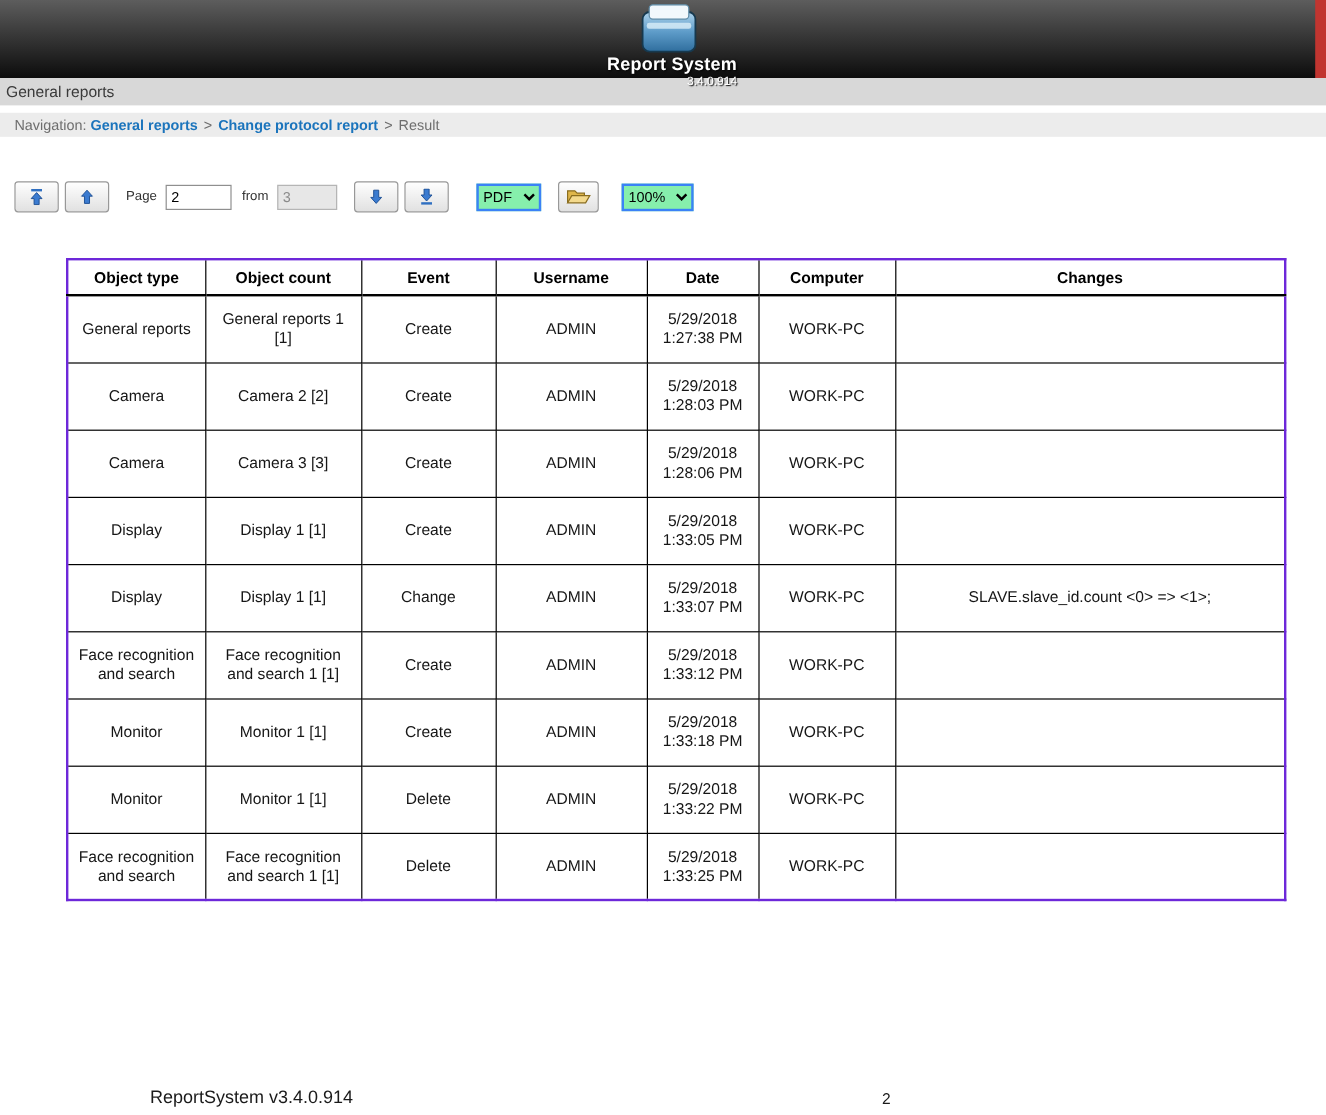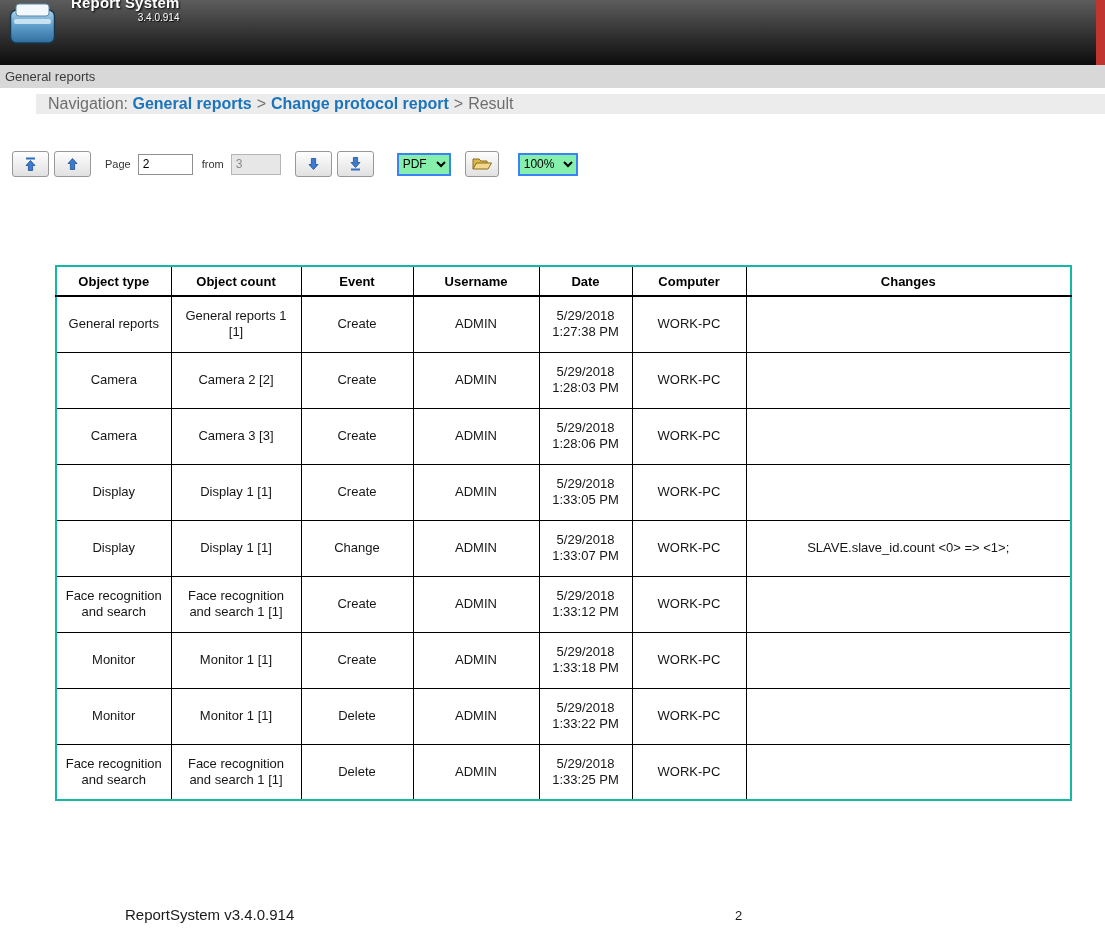--- a/index.html
+++ b/index.html
@@ -7,32 +7,32 @@
   body {
     width:1105px; height:929px; position:relative;
     background:#fff; font-family:"Liberation Sans", sans-serif;
     overflow:hidden;
   }
 
   
   .app-header {
     height:65px; position:relative;
     background:linear-gradient(180deg,#5d5d5d 0%,#383838 45%,#0c0c0c 100%);
-    display:flex; 
+    display:flex; align-items:center;flex-direction:column;
   }
   .logo-wrap { margin:2px 0 0 9px; }
   .title-block { margin-left:15px; margin-top:-6px; color:#fff; }
   .app-title { font-size:15px; font-weight:bold; text-shadow:1px 1px 2px #000; letter-spacing:0.2px; }
   .app-version { font-size:10px; text-align:right; margin-top:1px; text-shadow:1px 1px 1px #000; }
   .header-accent { position:absolute; right:0; top:0; width:9px; height:65px; background:#c13530; }
 
   
   .section-bar { height:23px; line-height:23px; background:#d8d8d8; font-size:13px; color:#3a3a3a; padding-left:5px; }
   .bar-gap { height:6px; background:#fff; }
-  .nav-bar { height:20px; line-height:20px; background:#ececec; font-size:16px; color:#6e6e6e; padding-left:12px;margin-left:36px; }
+  .nav-bar { height:20px; line-height:20px; background:#ececec; font-size:12px; color:#6e6e6e; padding-left:12px; }
   .crumb-link { color:#1b74bc; font-weight:bold; text-decoration:none; cursor:pointer; }
   .crumb-sep { color:#6e6e6e; margin:0 5px; }
   .crumb-current { color:#6e6e6e; }
 
   
   .toolbar { margin:37px 0 0 12px; display:flex; align-items:center; }
   .tb-btn {
     width:37px; height:26px; border:1px solid #989898; border-radius:3px;
     background:linear-gradient(#fefefe,#e1e1e1); display:flex; align-items:center; justify-content:center;
     margin-right:5px; cursor:pointer; padding:0;
@@ -47,23 +47,23 @@
   .toolbar select {
     height:23px; font-size:12px; font-family:"Liberation Sans", sans-serif;
     border:2px solid #3b82f6; background:#86efac; margin-right:0;
   }
   .sel-format { width:54px; margin-left:18px; }
   .sel-zoom   { width:60px; margin-left:14px; }
   .export-btn { margin-left:14px; width:34px; }
 
   
   .report-table {
-    width:1015px; margin:88px 0 0 55px;
+    width:1015px; margin:38px 0 0 55px;
     border-collapse:collapse; table-layout:fixed;
-    border:2px solid #14b8a6;
+    border:2px solid #6d28d9;
   }
   .report-table th {
     font-size:13px; font-weight:bold; color:#000;
     height:30px; border:1px solid #000; border-bottom:2px solid #000;
     background:#fff; padding:2px 4px;
   }
   .report-table td {
     font-size:13px; color:#161616; height:56px;
     border:1px solid #000; text-align:center; vertical-align:middle;
     padding:2px 6px; background:#fff; line-height:1.25;

